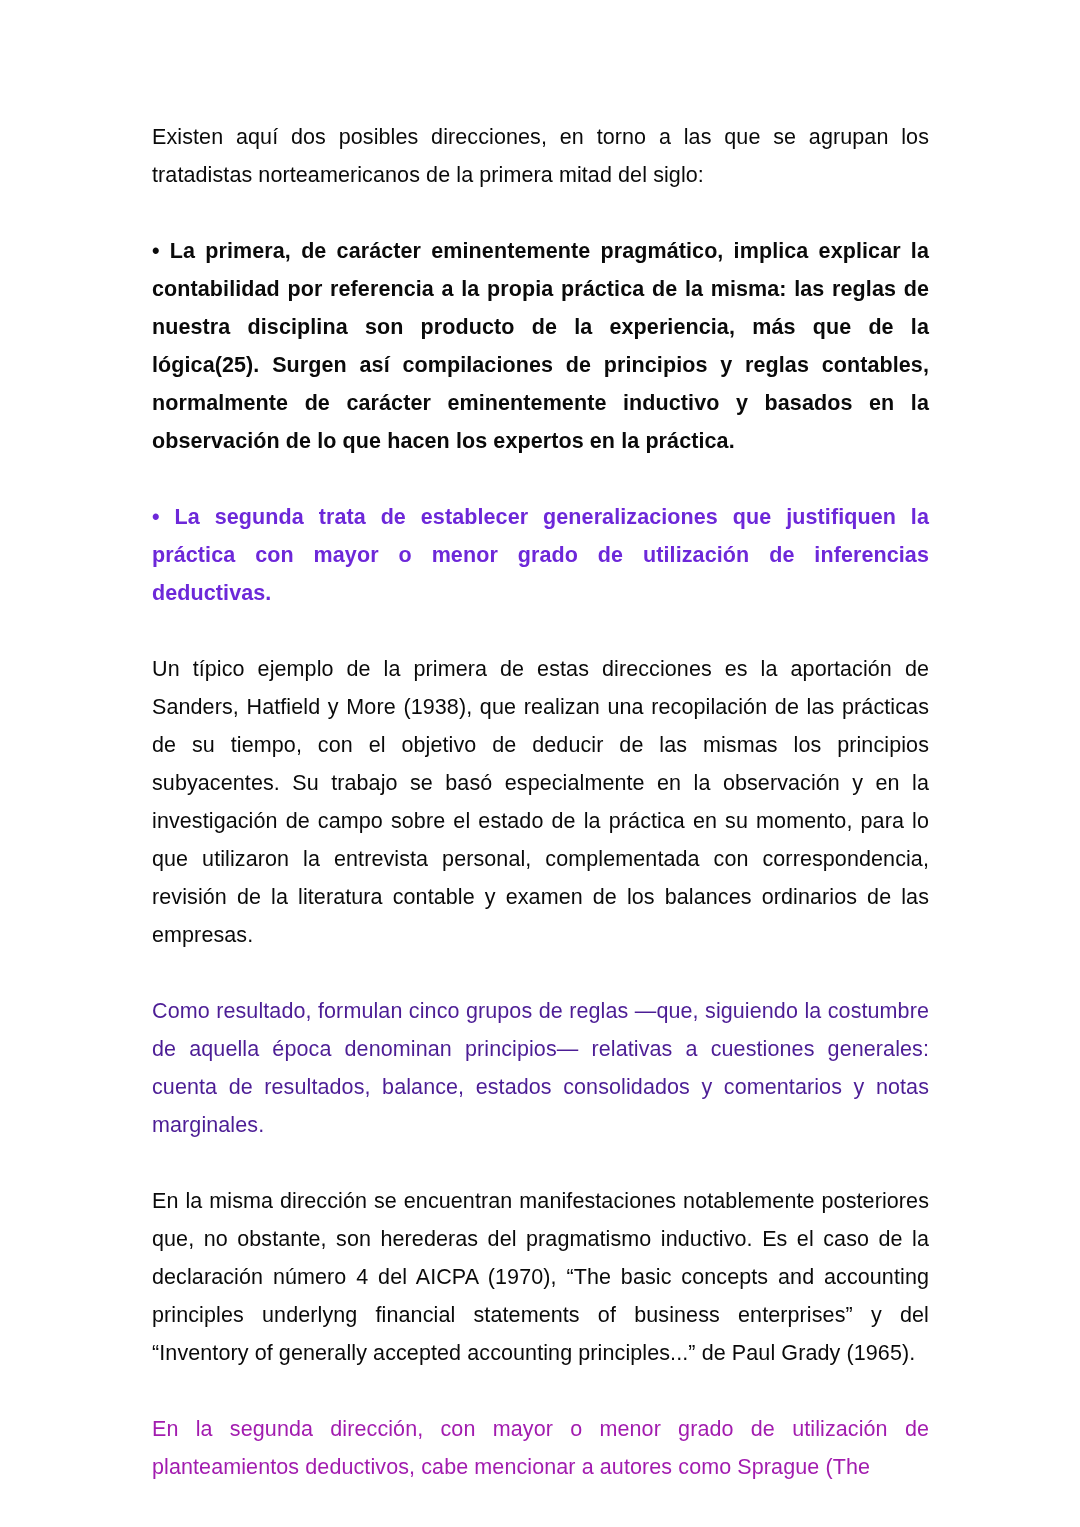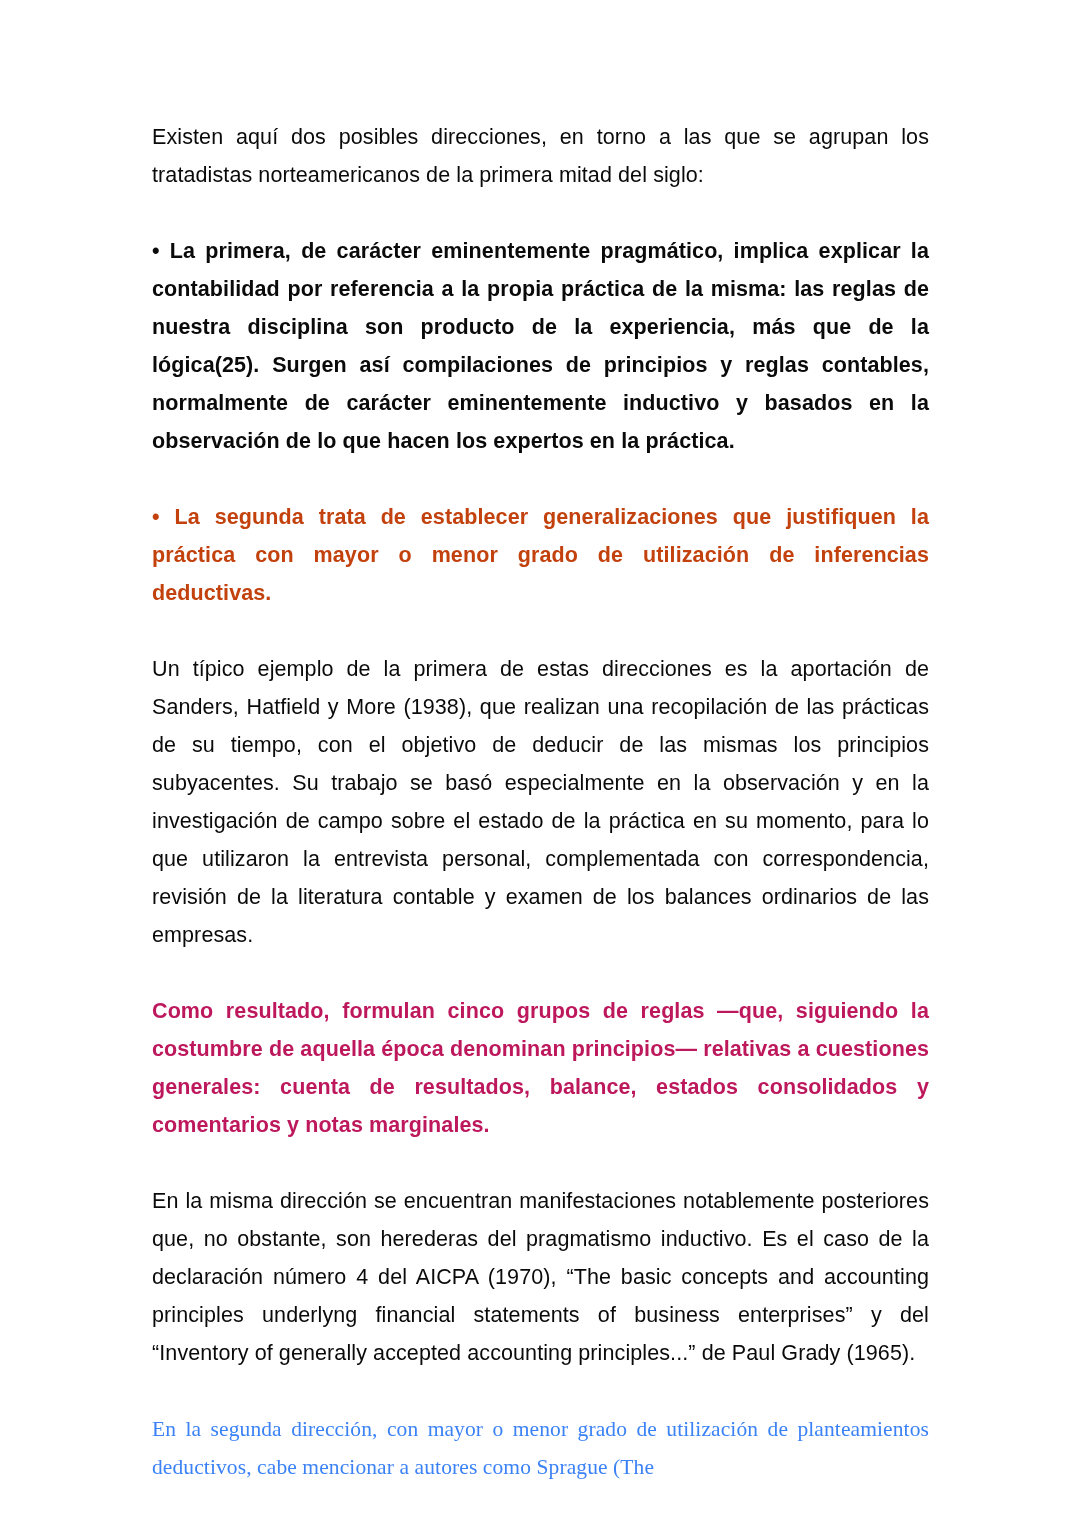--- a/index.html
+++ b/index.html
@@ -53,24 +53,24 @@
 </head>
 <body style="background: rgb(255, 255, 255);">
 
 <div class="page" style="background: rgb(255, 255, 255);">
   <div class="text-column">
 
     <p class="para" style="color: rgb(10, 10, 10);">Existen aquí dos posibles direcciones, en torno a las que se agrupan los tratadistas norteamericanos de la primera mitad del siglo:</p>
 
     <p class="para bullet" style="color: rgb(10, 10, 10);">• La primera, de carácter eminentemente pragmático, implica explicar la contabilidad por referencia a la propia práctica de la misma: las reglas de nuestra disciplina son producto de la experiencia, más que de la lógica(25). Surgen así compilaciones de principios y reglas contables, normalmente de carácter eminentemente inductivo y basados en la observación de lo que hacen los expertos en la práctica.</p>
 
-    <p class="para bullet" style="color: #c2410c;">• La segunda trata de establecer generalizaciones que justifiquen la práctica con mayor o menor grado de utilización de inferencias deductivas.</p>
+    <p class="para bullet" style="color: #6d28d9;">• La segunda trata de establecer generalizaciones que justifiquen la práctica con mayor o menor grado de utilización de inferencias deductivas.</p>
 
     <p class="para" style="color: rgb(10, 10, 10);">Un típico ejemplo de la primera de estas direcciones es la aportación de Sanders, Hatfield y More (1938), que realizan una recopilación de las prácticas de su tiempo, con el objetivo de deducir de las mismas los principios subyacentes. Su trabajo se basó especialmente en la observación y en la investigación de campo sobre el estado de la práctica en su momento, para lo que utilizaron la entrevista personal, complementada con correspondencia, revisión de la literatura contable y examen de los balances ordinarios de las empresas.</p>
 
-    <p class="para" style="color: #be185d; font-weight: bold;">Como resultado, formulan cinco grupos de reglas —que, siguiendo la costumbre de aquella época denominan principios— relativas a cuestiones generales: cuenta de resultados, balance, estados consolidados y comentarios y notas marginales.</p>
+    <p class="para" style="color: #4c1d95;">Como resultado, formulan cinco grupos de reglas —que, siguiendo la costumbre de aquella época denominan principios— relativas a cuestiones generales: cuenta de resultados, balance, estados consolidados y comentarios y notas marginales.</p>
 
     <p class="para" style="color: rgb(10, 10, 10);">En la misma dirección se encuentran manifestaciones notablemente posteriores que, no obstante, son herederas del pragmatismo inductivo. Es el caso de la declaración número 4 del AICPA (1970), “The basic concepts and accounting principles underlyng financial statements of business enterprises” y del “Inventory of generally accepted accounting principles...” de Paul Grady (1965).</p>
 
-    <p class="para" style="color: #3b82f6; font-family: Liberation Serif, serif;">En la segunda dirección, con mayor o menor grado de utilización de planteamientos deductivos, cabe mencionar a autores como Sprague (The</p>
+    <p class="para" style="color: #a21caf;">En la segunda dirección, con mayor o menor grado de utilización de planteamientos deductivos, cabe mencionar a autores como Sprague (The</p>
 
   </div>
 </div>
 
 </body></html>

